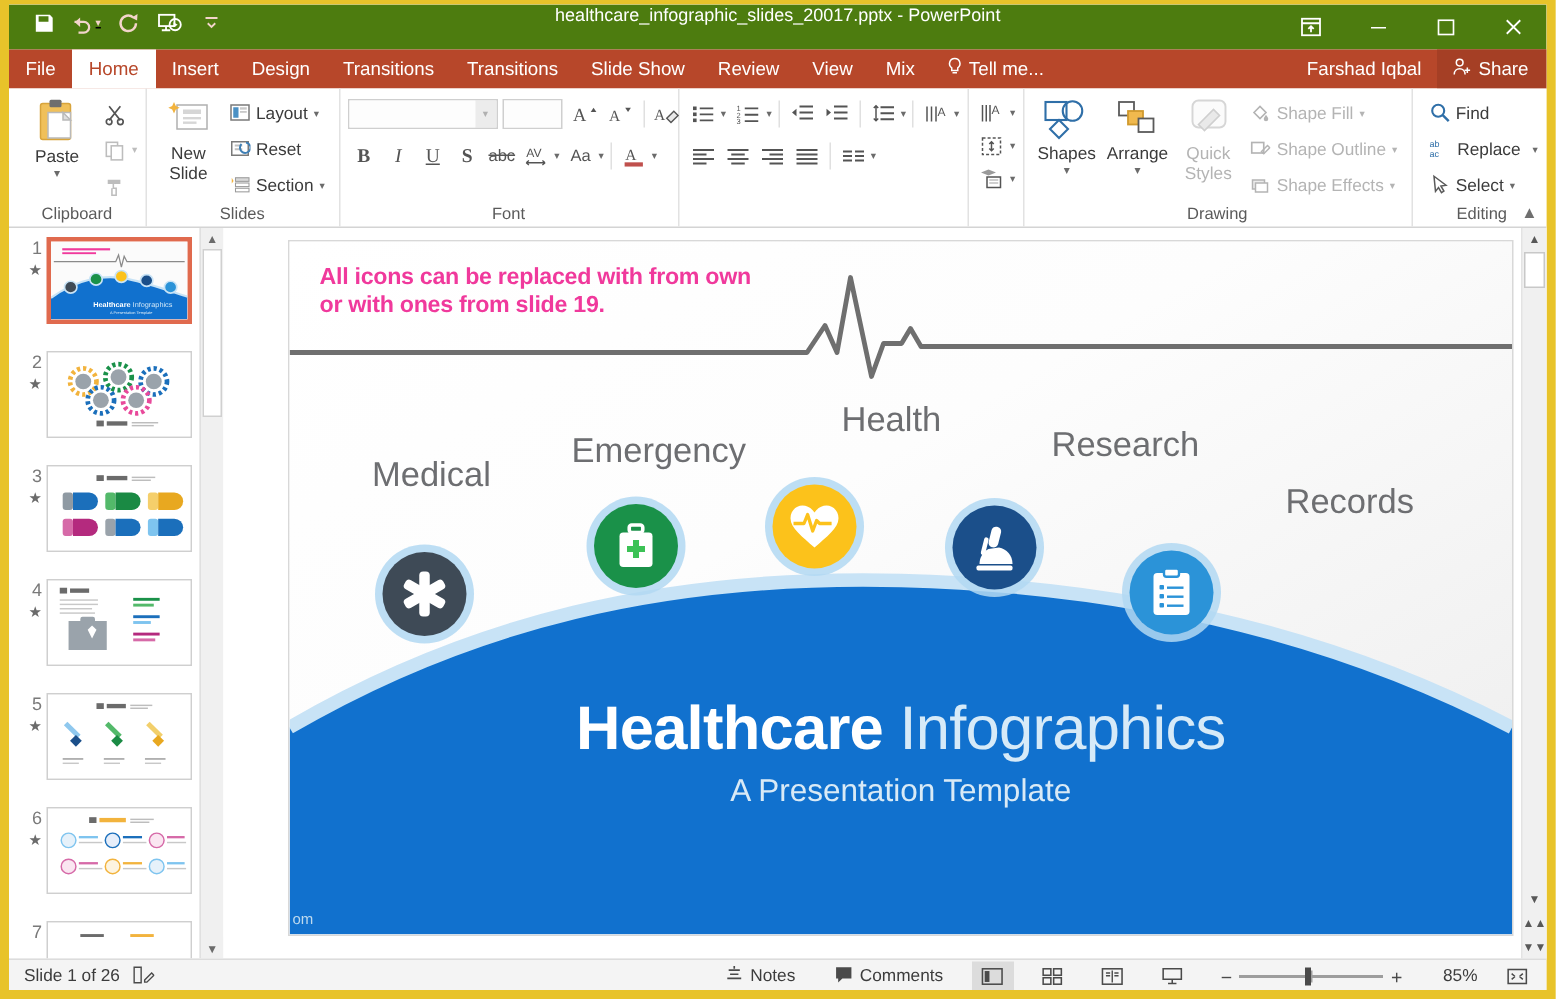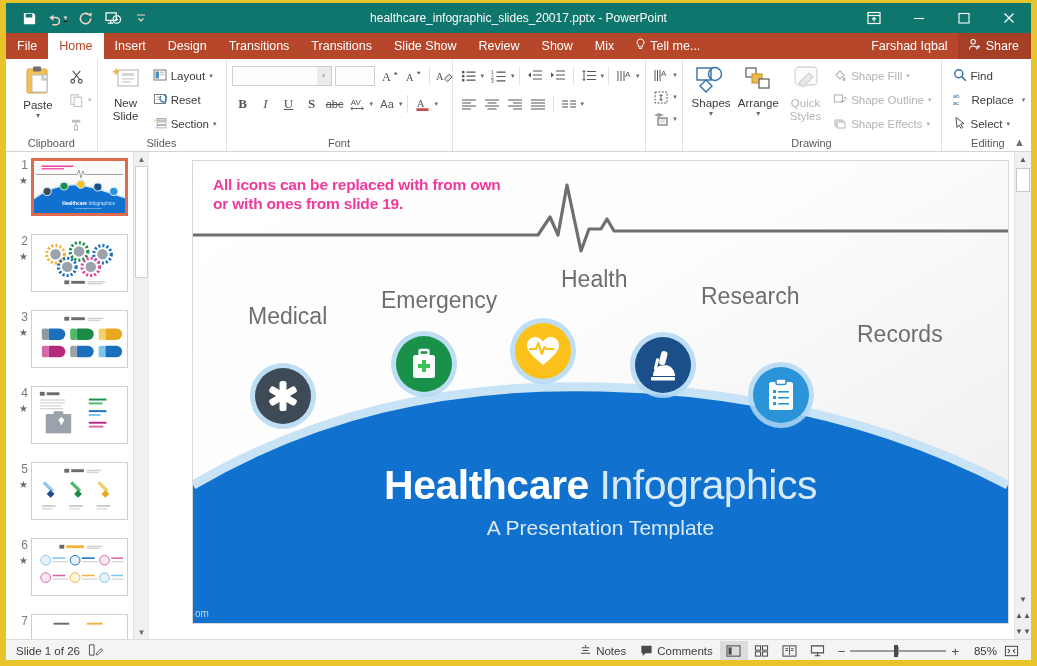--- a/index.html
+++ b/index.html
@@ -18,23 +18,23 @@
     border-right: 6px solid #e8c32a;
     border-bottom: 6px solid #e8c32a;
     border-top: 3px solid #e8c32a;
     overflow: hidden;
   }
 
   
   .titlebar {
     position: relative;
     height: 30px;
-    background: #0f766e;
+    background: #4d7c0f;
     display: flex;
-    align-items: center;
+    align-items: flex-start;
     text-decoration: underline;
   }
   .qat { display: flex; align-items: center; padding-left: 10px; gap: 2px; }
   .qat-btn {
     width: 26px; height: 24px;
     display: flex; align-items: center; justify-content: center;
     color: #f3d4cb;
   }
   .qat-btn.bright { color: #ffffff; }
   .qat-btn svg { display: block; }
@@ -311,21 +311,21 @@
     border-top: 1px solid #dcdcdc;
     display: flex;
     align-items: center;
     font-size: 11.5px;
     color: #3c3c3c;
     position: relative;
   }
   .sb-left { display: flex; align-items: center; gap: 8px; padding-left: 10px; }
   .sb-right {
     position: absolute; right: 6px; top: 0; bottom: 0;
-    display: flex; align-items: center; gap: 0; justify-content: center;
+    display: flex; align-items: center; gap: 12px; justify-content: center;
   }
   .sb-item { display: flex; align-items: center; gap: 4px; padding: 0 7px; height: 20px; }
   .view-btn {
     width: 28px; height: 20px;
     display: flex; align-items: center; justify-content: center;
     color: #4a4a4a;
   }
   .view-btn.active { background: #dcdcdc; }
   .zoom-slider {
     display: flex; align-items: center; gap: 5px; padding: 0 6px;
@@ -411,21 +411,21 @@
 
   <div class="tabbar">
     <div class="tab">File</div>
     <div class="tab active">Home</div>
     <div class="tab">Insert</div>
     <div class="tab">Design</div>
     <div class="tab">Transitions</div>
     <div class="tab">Transitions</div>
     <div class="tab">Slide Show</div>
     <div class="tab">Review</div>
-    <div class="tab">Show</div>
+    <div class="tab">View</div>
     <div class="tab">Mix</div>
     <div class="tellme">
       <span>
         <svg width="11" height="13" viewBox="0 0 11 13">
             <path d="M5.5 1a3.4 3.4 0 00-2 6.2V9h4V7.2A3.4 3.4 0 005.5 1z" fill="none" stroke="currentColor" stroke-width="1"></path>
             <path d="M4 10.5h3" stroke="currentColor" stroke-width="1"></path>
           </svg>
       </span>
       <span>Tell me...</span>
     </div>

